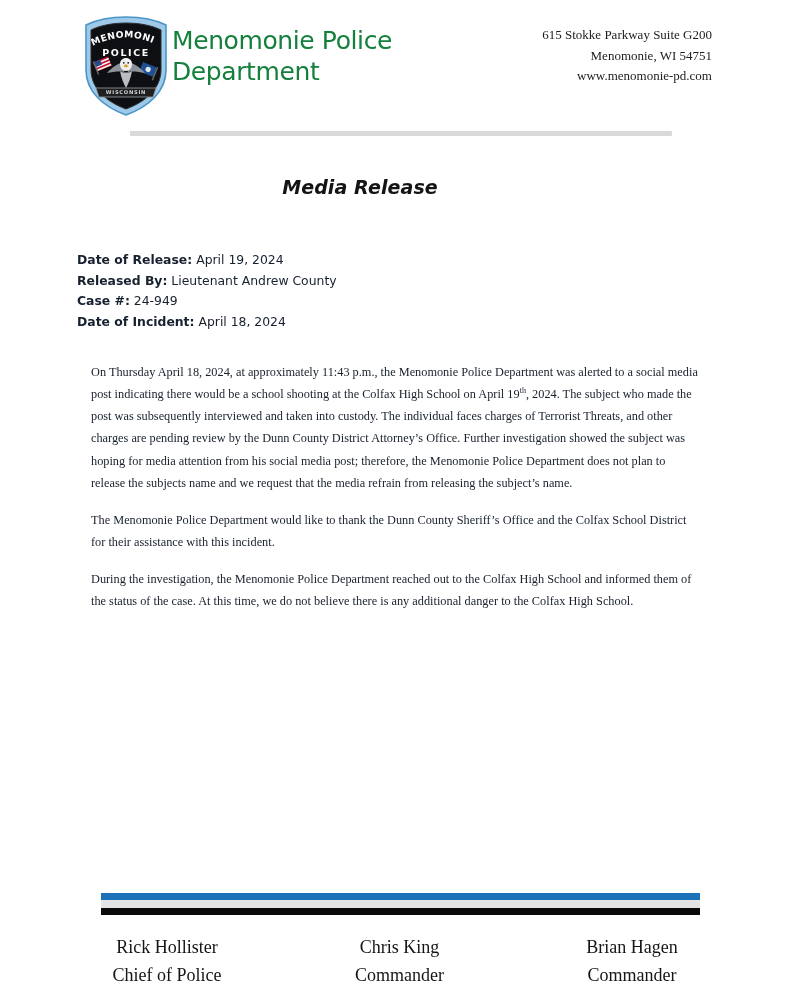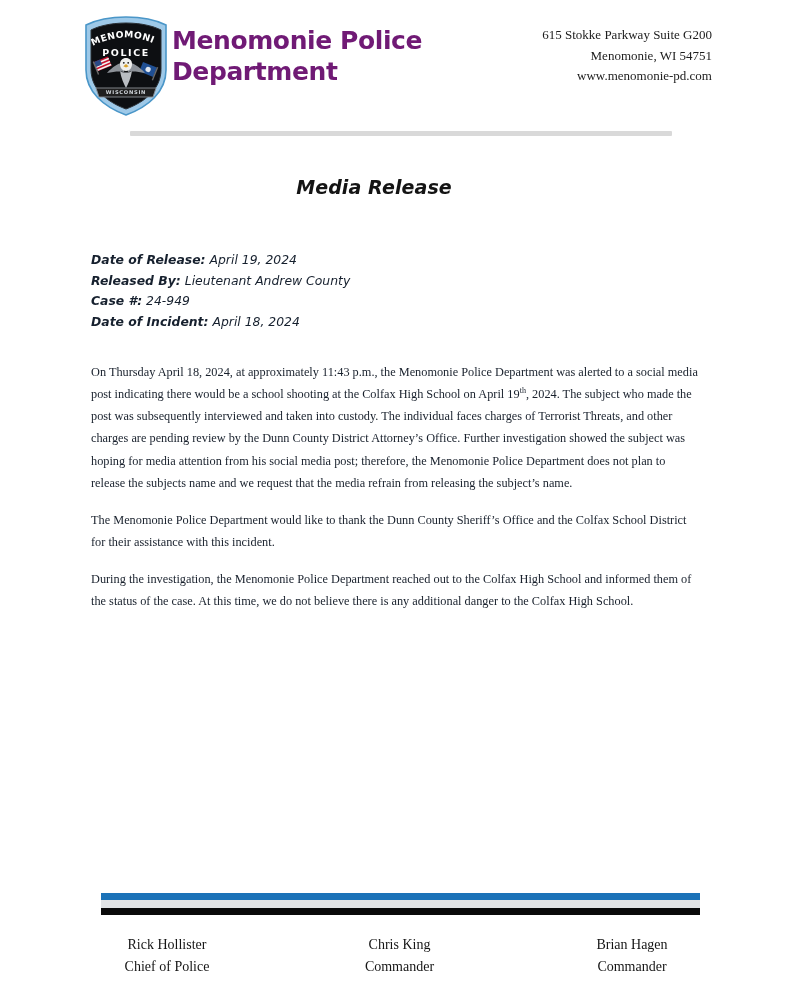--- a/index.html
+++ b/index.html
@@ -39,24 +39,24 @@
   }
   .badge svg { display: block; }
 
   .org-title {
     position: absolute;
     left: 172px;
     top: 26px;
     width: 300px;
     font-family: "DejaVu Sans", sans-serif;
     font-size: 25px;
-    font-weight: bold;
+    font-weight: normal;
     line-height: 1.22;
     letter-spacing: -0.4px;
-    color: #701a75;
+    color: #15803d;
   }
 
   .address {
     position: absolute;
     right: 88px;
     top: 25px;
     text-align: right;
     font-family: "Liberation Serif", serif;
     font-size: 13px;
     line-height: 1.58;
@@ -71,42 +71,41 @@
     top: 131px;
     width: 542px;
     height: 5px;
     background: #d9d9d9;
     border-radius: 1px;
   }
 
   
   .doc-title {
     position: absolute;
-    left: 14px;
+    left: 0;
     top: 176px;
     width: 720px;
     text-align: center;
     font-family: "DejaVu Sans", sans-serif;
     font-size: 19px;
     font-weight: bold;
     font-style: italic;
     color: #141414;
     letter-spacing: 0.1px;
   }
 
   
   .meta {
     position: absolute;
-    left: 91px;
+    left: 77px;
     top: 250px;
     font-family: "DejaVu Sans", sans-serif;
     font-size: 12.4px;
     line-height: 1.66;
     color: #16202e;
-    font-style: italic;
   }
   .meta .row { white-space: nowrap; }
   .meta .lbl { font-weight: bold; }
 
   
   .body-copy {
     position: absolute;
     left: 91px;
     top: 361px;
     width: 608px;
@@ -158,21 +157,21 @@
 
   
   .signatures {
     position: absolute;
     left: 101px;
     top: 934px;
     width: 599px;
     display: flex;
     justify-content: space-between;
     font-family: "Liberation Serif", serif;
-    font-size: 14px;
+    font-size: 18px;
     color: #151515;
   }
   .sig {
     text-align: center;
     line-height: 1.55;
     min-width: 120px;
   }
   .sig-left { text-align: center; margin-left: 6px; }
   .sig-mid  { text-align: center; }
   .sig-right{ text-align: center; margin-right: 8px; }

